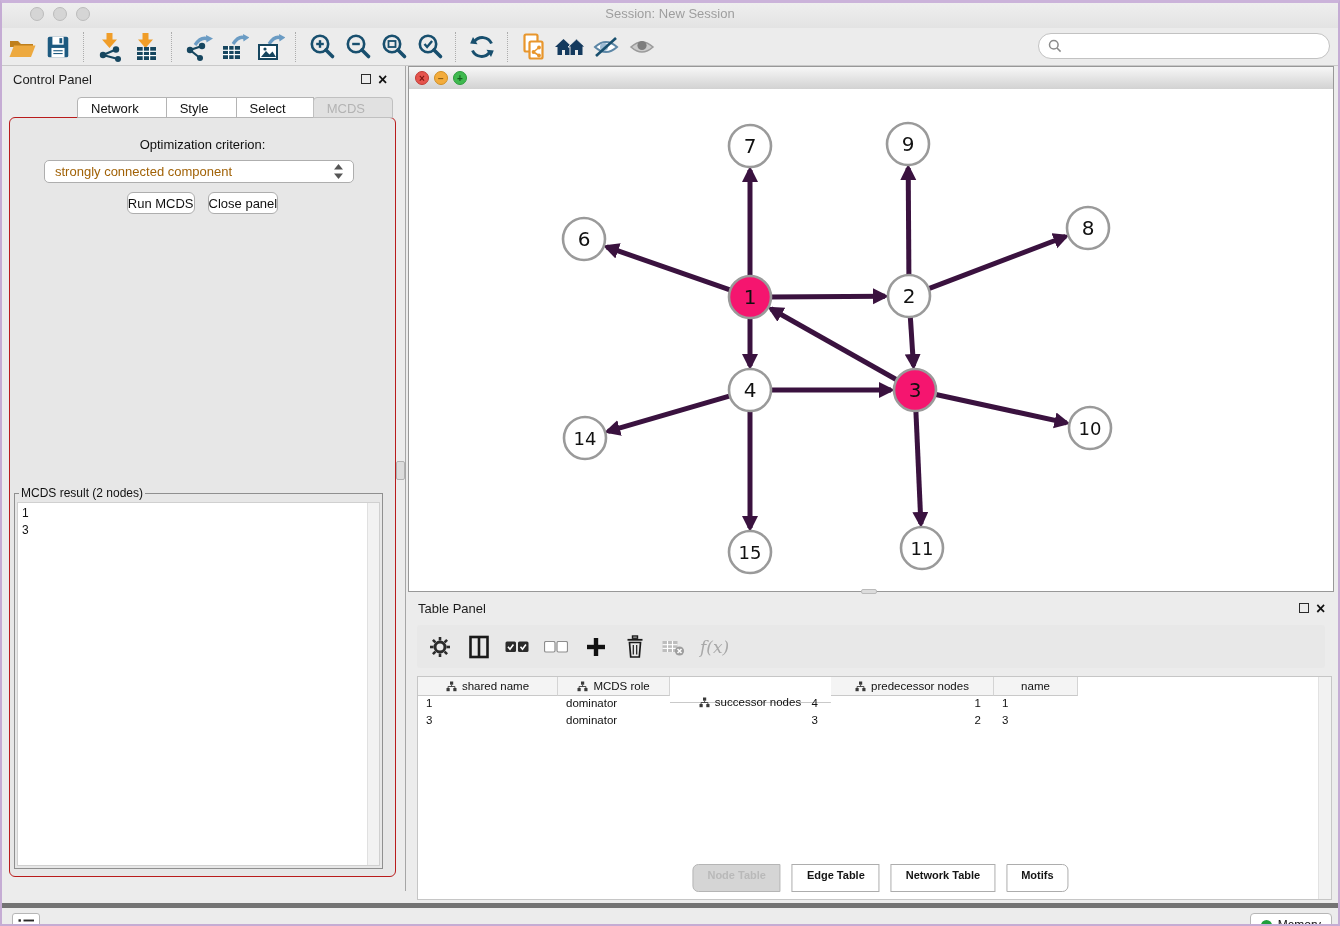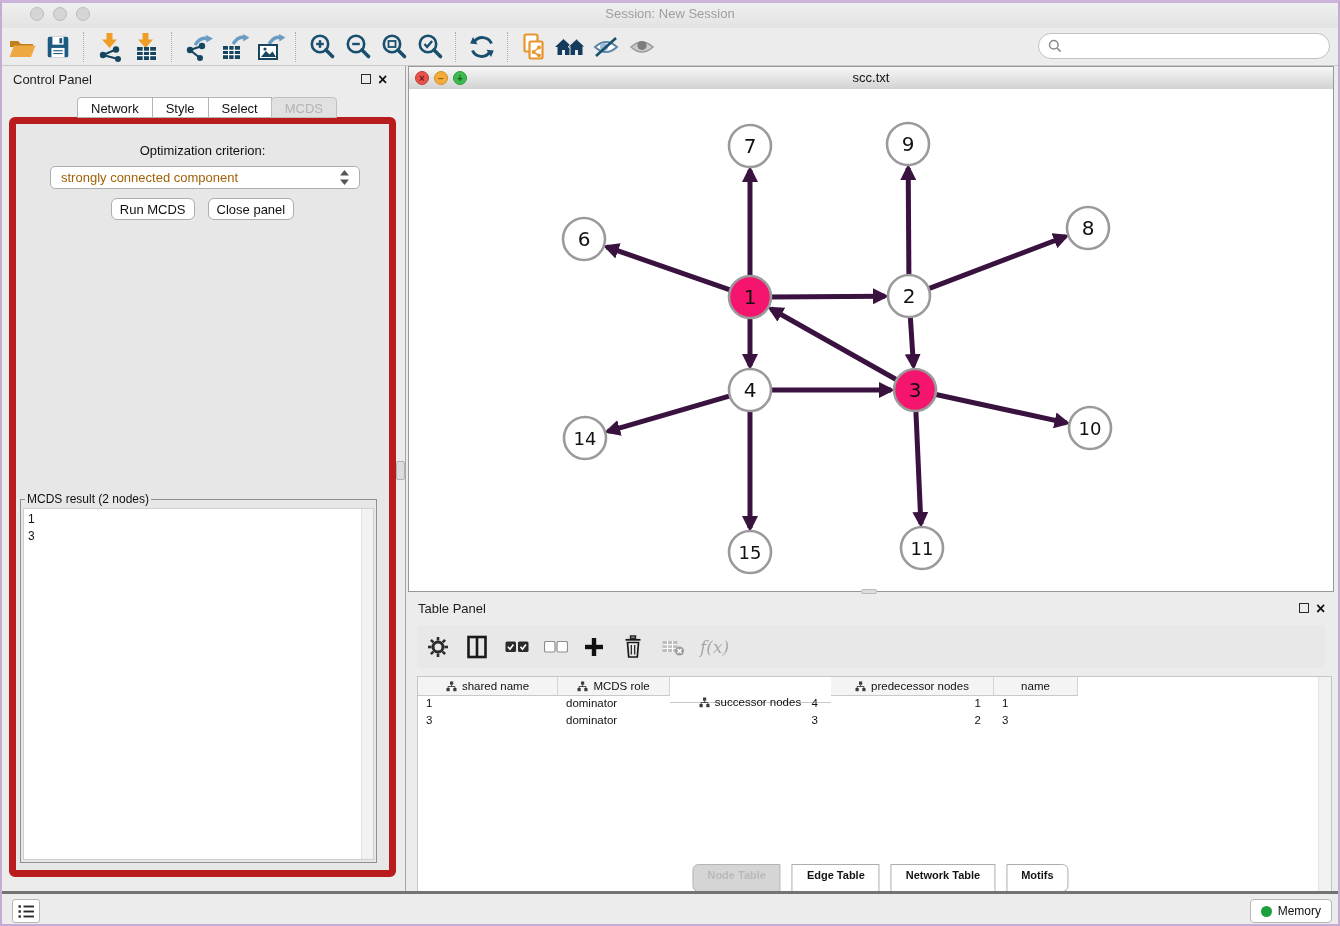--- a/index.html
+++ b/index.html
@@ -19,30 +19,30 @@
   .search-wrap{position:absolute;right:10px;top:5px;width:292px;height:26px;background:#fff;border:1px solid #c2c2c2;border-radius:13px;display:flex;align-items:center;padding:0 9px;box-sizing:border-box;}
   .search-wrap input{border:none;outline:none;flex:1;font-size:13px;font-family:"Liberation Sans",sans-serif;background:transparent;margin-left:6px;}
 
   
   .control-panel{position:absolute;left:0;top:66px;width:406px;bottom:35px;background:#ececec;border-right:1px solid #a6a6a6;box-sizing:border-box;}
   .panel-head{position:absolute;left:0;right:0;top:0;height:26px;}
   .panel-title{position:absolute;left:13px;top:6px;font-size:13px;color:#1c1c1c;}
   .float-ico{position:absolute;width:10px;height:10px;border:1.6px solid #2b2b2b;box-sizing:border-box;}
   .close-ico{position:absolute;font-size:16px;font-weight:700;color:#111;line-height:12px;}
   .cp-tabs{position:absolute;left:77px;top:31px;display:flex;height:21px;z-index:2;}
-  .ctab{border:1px solid #b4b4b4;background:#fff;color:#111;font-size:13px;padding:3px 13px 0 13px;margin-right:-1px;box-sizing:border-box;height:21px;}
+  .ctab{border:1px solid #b4b4b4;background:#fff;color:#111;font-size:13px;padding:3px 27px 0 13px;margin-right:-1px;box-sizing:border-box;height:21px;}
   .ctab:first-child{border-radius:4px 0 0 0;}
   .ctab.last{border-radius:0 4px 0 0;}
   .ctab.active{background:#e1e1e1;color:#b3b3b3;border-color:#c0c0c0;border-radius:4px 4px 0 0;}
-  .cp-body{position:absolute;left:9px;right:9px;top:51px;bottom:14px;background:#e7e7e7;border:7px solid #b91c1c;border-radius:6px;box-sizing:border-box;}
+  .cp-body{position:absolute;left:9px;right:9px;top:51px;bottom:14px;background:#e7e7e7;border:1px solid #b91c1c;border-radius:6px;box-sizing:border-box;}
   .opt-label{position:absolute;left:0;right:0;top:19px;text-align:center;font-size:13px;color:#111;}
   .dropdown{position:absolute;left:34px;top:42px;width:310px;height:23px;background:#fff;border:1px solid #aeaeae;border-radius:5px;display:flex;align-items:center;padding:0 10px;box-sizing:border-box;font-size:13px;color:#a16207;}
   .dropdown .dd-text{flex:1;}
   .btn-row{position:absolute;left:0;right:0;top:74px;display:flex;justify-content:center;gap:13px;}
-  .mac-btn{background:#fff;border:1px solid #aeaeae;border-radius:6px;font-size:13px;color:#111;padding:3px 8px;height:22px;box-sizing:border-box;font-family:"Liberation Sans",sans-serif;}
+  .mac-btn{background:#fff;border:1px solid #aeaeae;border-radius:6px;font-size:13px;color:#111;padding:3px 0;height:22px;box-sizing:border-box;font-family:"Liberation Sans",sans-serif;}
   .result-fieldset{position:absolute;left:4px;right:12px;top:368px;bottom:7px;border:1px solid #8f8f8f;margin:0;padding:2px;background:#e7e7e7;}
   .result-fieldset legend{font-size:12px;color:#111;padding:0 2px;margin-left:2px;}
   .result-box{position:relative;width:100%;height:100%;background:#fff;border:1px solid #d0d0d0;box-sizing:border-box;font-size:12px;color:#111;padding:2px 4px;overflow:hidden;}
   .result-box .line{line-height:17px;}
   .scroll-strip{position:absolute;top:0;bottom:0;right:0;width:11px;background:#f2f2f2;border-left:1px solid #e0e0e0;}
 
   .grip-v{position:absolute;left:396px;top:461px;width:9px;height:19px;background:#dcdcdc;border:1px solid #b2b2b2;border-radius:2px;z-index:5;box-sizing:border-box;}
 
   
   .net-window{position:absolute;left:408px;top:66px;width:926px;height:526px;border:1px solid #989898;background:#fff;box-sizing:border-box;}
@@ -51,37 +51,37 @@
   .nt-close{left:6px;background:#e5544d;border:1px solid #c03b35;color:#7c1410;}
   .nt-min{left:25px;background:#f3ac3c;border:1px solid #d08f24;color:#8a5a10;}
   .nt-zoom{left:44px;background:#3fb94f;border:1px solid #2c9c3c;color:#135f1e;}
   .net-title{position:absolute;left:0;right:0;top:3px;text-align:center;font-size:13px;color:#111;}
   .net-canvas{position:absolute;left:0;right:0;top:22px;bottom:0;background:#fff;}
   .grip-h{position:absolute;left:452px;bottom:-3px;width:16px;height:5px;background:#dcdcdc;border:1px solid #bbb;border-radius:2px;box-sizing:border-box;}
 
   
   .table-panel{position:absolute;left:408px;top:596px;right:0;bottom:35px;background:#ececec;}
   .tp-toolbar{position:absolute;left:9px;right:15px;top:29px;height:43px;background:#e8e8e8;border-radius:3px;display:flex;align-items:center;padding-left:10px;gap:15px;box-sizing:border-box;}
-  .tp-ico{width:24px;height:24px;display:flex;align-items:center;justify-content:flex-start;}
+  .tp-ico{width:24px;height:24px;display:flex;align-items:center;justify-content:flex-end;}
   .fx{font-family:"DejaVu Serif",serif;font-style:italic;font-size:17px;color:#a8a8a8;}
   .tbl{position:absolute;left:9px;top:80px;width:915px;height:224px;background:#fff;border:1px solid #c6c6c6;box-sizing:border-box;overflow:hidden;}
   .thead{display:flex;height:19px;}
   .th{background:#f4f4f4;border-right:1px solid #d4d4d4;border-bottom:1px solid #c9c9c9;display:flex;align-items:center;justify-content:center;gap:5px;font-size:11.5px;color:#111;box-sizing:border-box;}
   .trow{display:flex;height:17px;font-size:11.5px;color:#111;}
   .td{box-sizing:border-box;padding:1px 8px;overflow:hidden;white-space:nowrap;}
   .td.r{text-align:right;padding-right:13px;}
   .tbl-scroll{position:absolute;top:0;bottom:0;right:0;width:12px;background:#f2f2f2;border-left:1px solid #e2e2e2;}
   .tp-tabs{position:absolute;left:50%;transform:translateX(-50%);bottom:2px;display:flex;height:25px;}
   .btab{border:1px solid #adadad;background:#fff;color:#151515;font-size:11px;font-weight:700;padding:4px 14px 0 14px;margin-right:-1px;box-sizing:border-box;height:28px;margin-left:12px;}
   .btab:first-child{border-radius:6px 0 0 6px;}
   .btab.last{border-radius:0 6px 6px 0;}
   .btab.active{background:#d5d5d5;color:#b9b9b9;border-color:#b5b5b5;}
 
   
-  .statusbar{position:absolute;left:0;right:0;bottom:0;height:35px;background:#ececec;border-top:3px solid #737373;box-sizing:border-box;}
+  .statusbar{position:absolute;left:0;right:0;bottom:0;height:23px;background:#ececec;border-top:5px solid #737373;box-sizing:border-box;}
   .list-btn{position:absolute;left:12px;top:5px;width:28px;height:24px;background:#fff;border:1px solid #b6b6b6;border-radius:3px;display:flex;align-items:center;justify-content:center;box-sizing:border-box;}
   .memory-btn{position:absolute;right:8px;top:5px;height:24px;background:#fff;border:1px solid #b6b6b6;border-radius:4px;display:flex;align-items:center;gap:6px;padding:0 10px;font-size:12px;color:#111;box-sizing:border-box;}
   .mem-dot{width:11px;height:11px;border-radius:50%;background:#1f9f3c;}
 </style>
 </head>
 <body>
 
 <div class="screen">
 
   <div class="titlebar">
@@ -282,21 +282,20 @@
     </div>
   </div>
 
   <div class="grip-v"></div>
 
   <div class="net-window">
     <div class="net-titlebar">
       <div class="nt-dot nt-close">×</div>
       <div class="nt-dot nt-min">−</div>
       <div class="nt-dot nt-zoom">+</div>
-      <div class="net-title">scc.txt</div>
     </div>
     <div class="net-canvas">
       <svg width="924" height="503" viewBox="0 0 924 503">
           <defs>
             <marker id="arrow" markerUnits="userSpaceOnUse" markerWidth="20" markerHeight="18" refX="12" refY="8" orient="auto">
               <path d="M0,0 L16,8 L0,16 Z" fill="#3A123F"></path>
             </marker>
           </defs>
           <line x1="341.0" y1="189.0" x2="341.0" y2="81.0" stroke="#3A123F" stroke-width="5" marker-end="url(#arrow)"></line>
           <line x1="323.1" y1="201.7" x2="197.7" y2="157.9" stroke="#3A123F" stroke-width="5" marker-end="url(#arrow)"></line>

